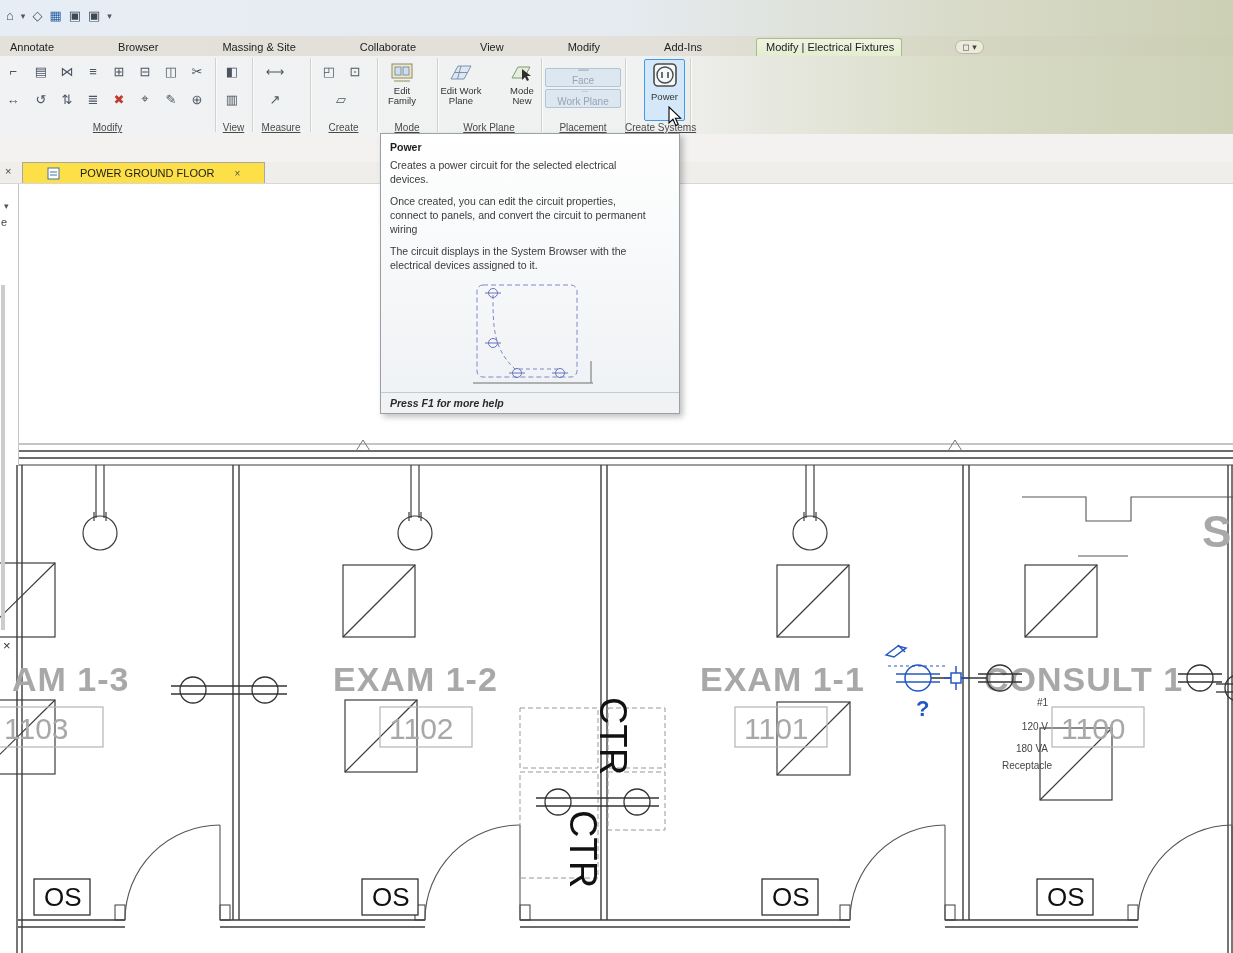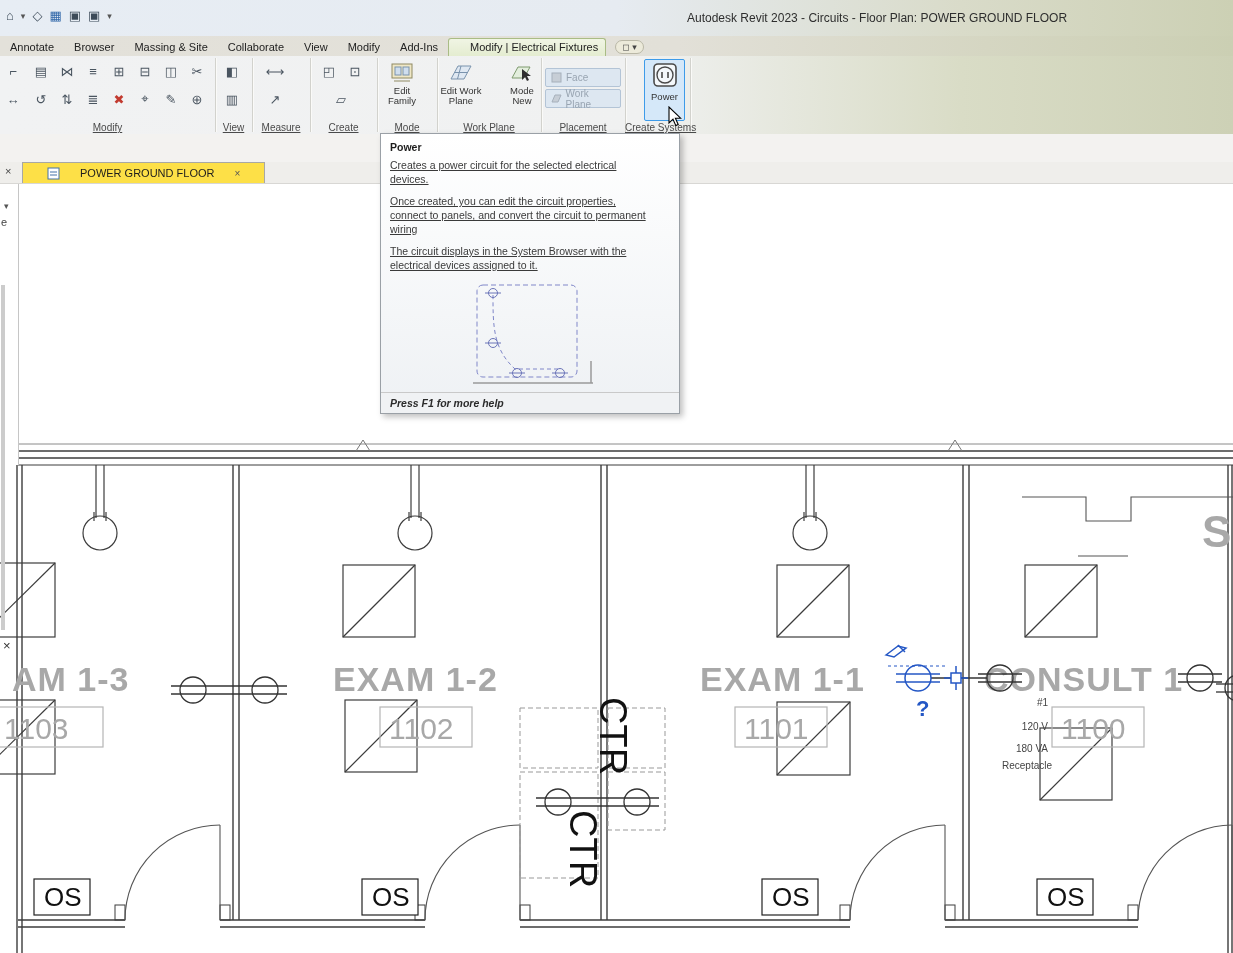--- a/index.html
+++ b/index.html
@@ -9,55 +9,55 @@
   
   .titlebar{left:0;top:0;width:1233px;height:36px;z-index:10;
     background:linear-gradient(90deg,#e7edf4 0%,#e6ebf1 50%,#d9dbc9 78%,#ccd0b4 100%);}
   .qat{left:6px;top:8px;display:flex;align-items:center;gap:7px;font-size:13px;color:#3c4a58;}
   .qat span{cursor:default;}
   .qat .blue{color:#2f66a8;}
   .qat .sm{font-size:9px;color:#555;}
   .wintitle{top:11px;left:687px;font-size:12px;color:#2e2e2e;white-space:nowrap;}
   
   .tabrow{left:0;top:36px;width:1233px;height:20px;z-index:10;display:flex;align-items:flex-end;
-    background:linear-gradient(90deg,#e3e1da 0%,#e2e0d8 55%,#d5d6c2 80%,#cbcfb3 100%);}
+    background:linear-gradient(90deg,#e3e1da 0%,#e2e0d8 55%,#d5d6c2 80%,#cbcfb3 100%);gap:44px;}
   .rtab{font-size:11px;color:#222;padding:2px 10px 3px 10px;white-space:nowrap;}
-  .ctab{font-size:11px;color:#222;padding:2px 7px 3px 21px;white-space:nowrap;
+  .ctab{font-size:11px;color:#222;padding:2px 7px 3px 9px;white-space:nowrap;
     background:linear-gradient(#f0f5e4,#e4ecd0);border:1px solid #a9bc85;border-bottom:none;
     border-radius:3px 3px 0 0;}
   .rtoggle{margin-left:9px;margin-bottom:2px;font-size:9px;color:#444;background:#eceada;
     border:1px solid #b9b7a6;border-radius:7px;padding:1px 6px;white-space:nowrap;}
   
   .ribbon{left:0;top:56px;width:1233px;height:78px;z-index:10;
     background:linear-gradient(90deg,#f1f2f3 0%,#f0f1f1 52%,#d9dcc6 78%,#cdd1b6 100%);
     border-bottom:1px solid #b9b9b4;}
   .sep{position:absolute;top:2px;height:74px;width:1px;background:#d2d2cd;border-right:1px solid #fafaf8;}
   .plabel{position:absolute;bottom:1px;font-size:10px;color:#4a4a4a;text-align:center;white-space:nowrap;text-decoration:underline;}
   .tool{position:absolute;width:22px;height:22px;display:flex;align-items:center;justify-content:center;
     font-size:13px;color:#4a5560;cursor:default;}
   .tool.red{color:#c23a2f;}
   .bigbtn{position:absolute;top:3px;height:60px;display:flex;flex-direction:column;align-items:center;
     justify-content:flex-start;gap:2px;border:1px solid transparent;border-radius:2px;}
   .bigbtn .blabel{font-size:9.5px;color:#333;text-align:center;line-height:1.1;}
   .bigbtn.sel{background:#d5e8f9;border-color:#3d9be9;}
   .smallbtn{position:absolute;height:17px;display:flex;align-items:center;gap:4px;padding:0 5px;
-    background:#dde7f1;border:1px solid #b3c4d6;border-radius:2px;font-size:10px;color:#98a4b1;}
+    background:#dde7f1;border:1px solid #b3c4d6;border-radius:2px;font-size:10px;color:#98a4b1;flex-direction:column;}
   
   .optionsbar{left:0;top:134px;width:1233px;height:28px;background:#f3f2f0;border-bottom:1px solid #d4d3d0;z-index:10;}
   .doctabbar{left:0;top:162px;width:1233px;height:21px;background:#efeeeb;border-bottom:1px solid #d8d7d4;z-index:10;}
   .dtclose{position:absolute;left:5px;top:3px;font-size:11px;color:#444;}
   .doctab{position:absolute;left:22px;top:0px;height:20px;background:#fde047;border:1px solid #a8a8a4;
     border-bottom:none;display:flex;align-items:center;gap:20px;padding:0 24px;font-size:11px;color:#1d1d1d;}
   .doctab .x{font-size:10px;color:#555;}
   
   .tooltip{left:380px;top:133px;width:298px;height:279px;z-index:40;
     background:linear-gradient(#ffffff,#eef1f4);border:1px solid #9aa0a6;
     box-shadow:3px 3px 6px rgba(0,0,0,.25);font-size:10.5px;color:#3a3a3a;}
   .tooltip .tt-title{font-weight:bold;color:#1c1c1c;margin:7px 9px 6px 9px;}
-  .tooltip p{margin:0 25px 9px 9px;line-height:1.3;text-decoration:underline;}
+  .tooltip p{margin:0 25px 9px 9px;line-height:1.3;}
   .tt-foot{position:absolute;left:0;right:0;bottom:0;border-top:1px solid #c9c9c9;background:#f0f2f4;
     padding:4px 9px;font-weight:bold;color:#2b2b2b;font-style:italic;}
   
   .lscroll{left:1px;top:285px;width:4px;height:345px;background:#cccccc;z-index:5;}
   .lx{left:3px;top:638px;font-size:13px;color:#333;z-index:5;}
   .lcaret{left:4px;top:201px;font-size:9px;color:#555;z-index:5;}
   .lchar{left:1px;top:216px;font-size:11px;color:#444;z-index:5;}
   .ledge{left:18px;top:183px;width:1px;height:282px;background:#c6c6c6;z-index:4;}
   
   .cursor{left:668px;top:106px;z-index:60;}
@@ -272,21 +272,20 @@
 <div class="abs titlebar">
   <div class="abs qat">
     <span>⌂</span>
     <span class="sm">▾</span>
     <span>◇</span>
     <span class="blue">▦</span>
     <span>▣</span>
     <span>▣</span>
     <span class="sm">▾</span>
   </div>
-  <div class="abs wintitle">Autodesk Revit 2023 - Circuits - Floor Plan: POWER GROUND FLOOR</div>
 </div>
 
 <div class="abs tabrow">
   <span class="rtab">Annotate</span>
   <span class="rtab">Browser</span>
   <span class="rtab">Massing &amp; Site</span>
   <span class="rtab">Collaborate</span>
   <span class="rtab">View</span>
   <span class="rtab">Modify</span>
   <span class="rtab">Add-Ins</span>

